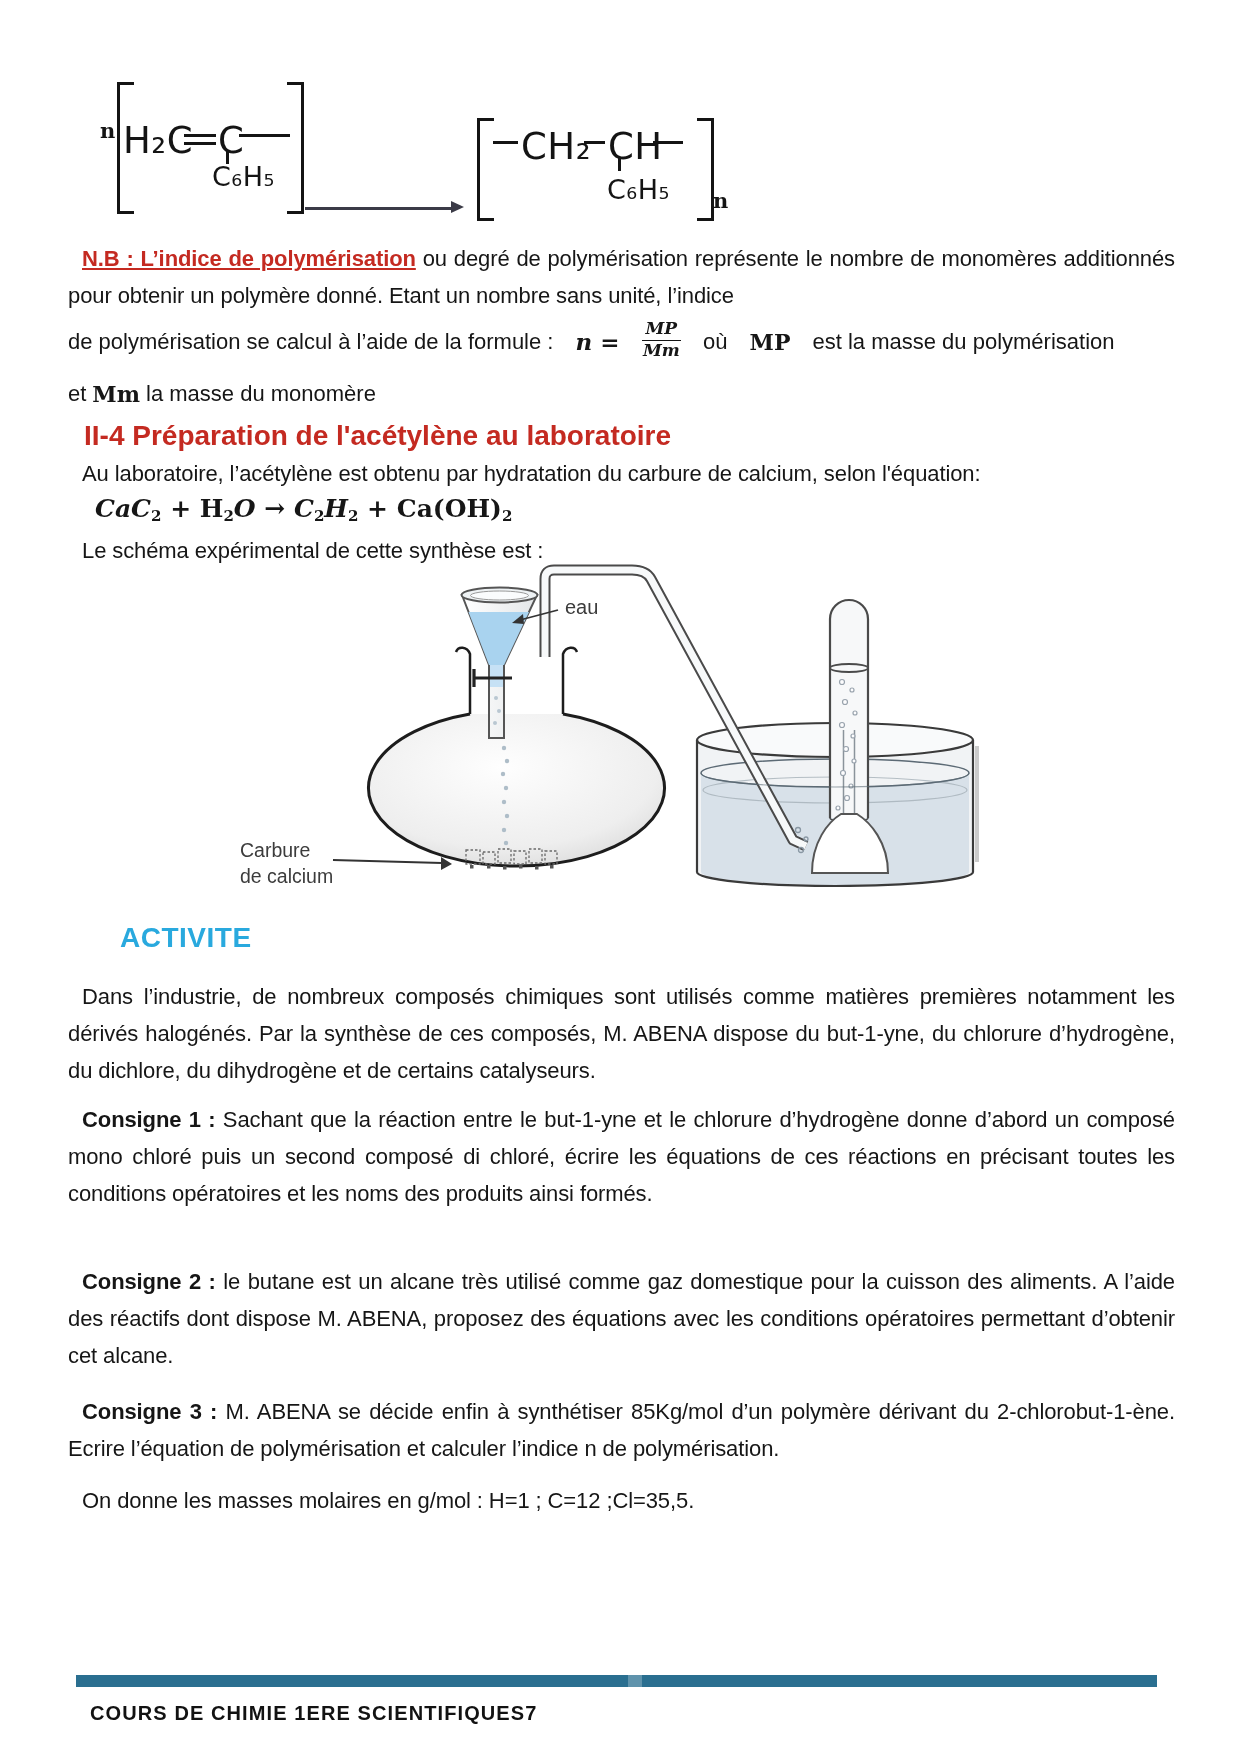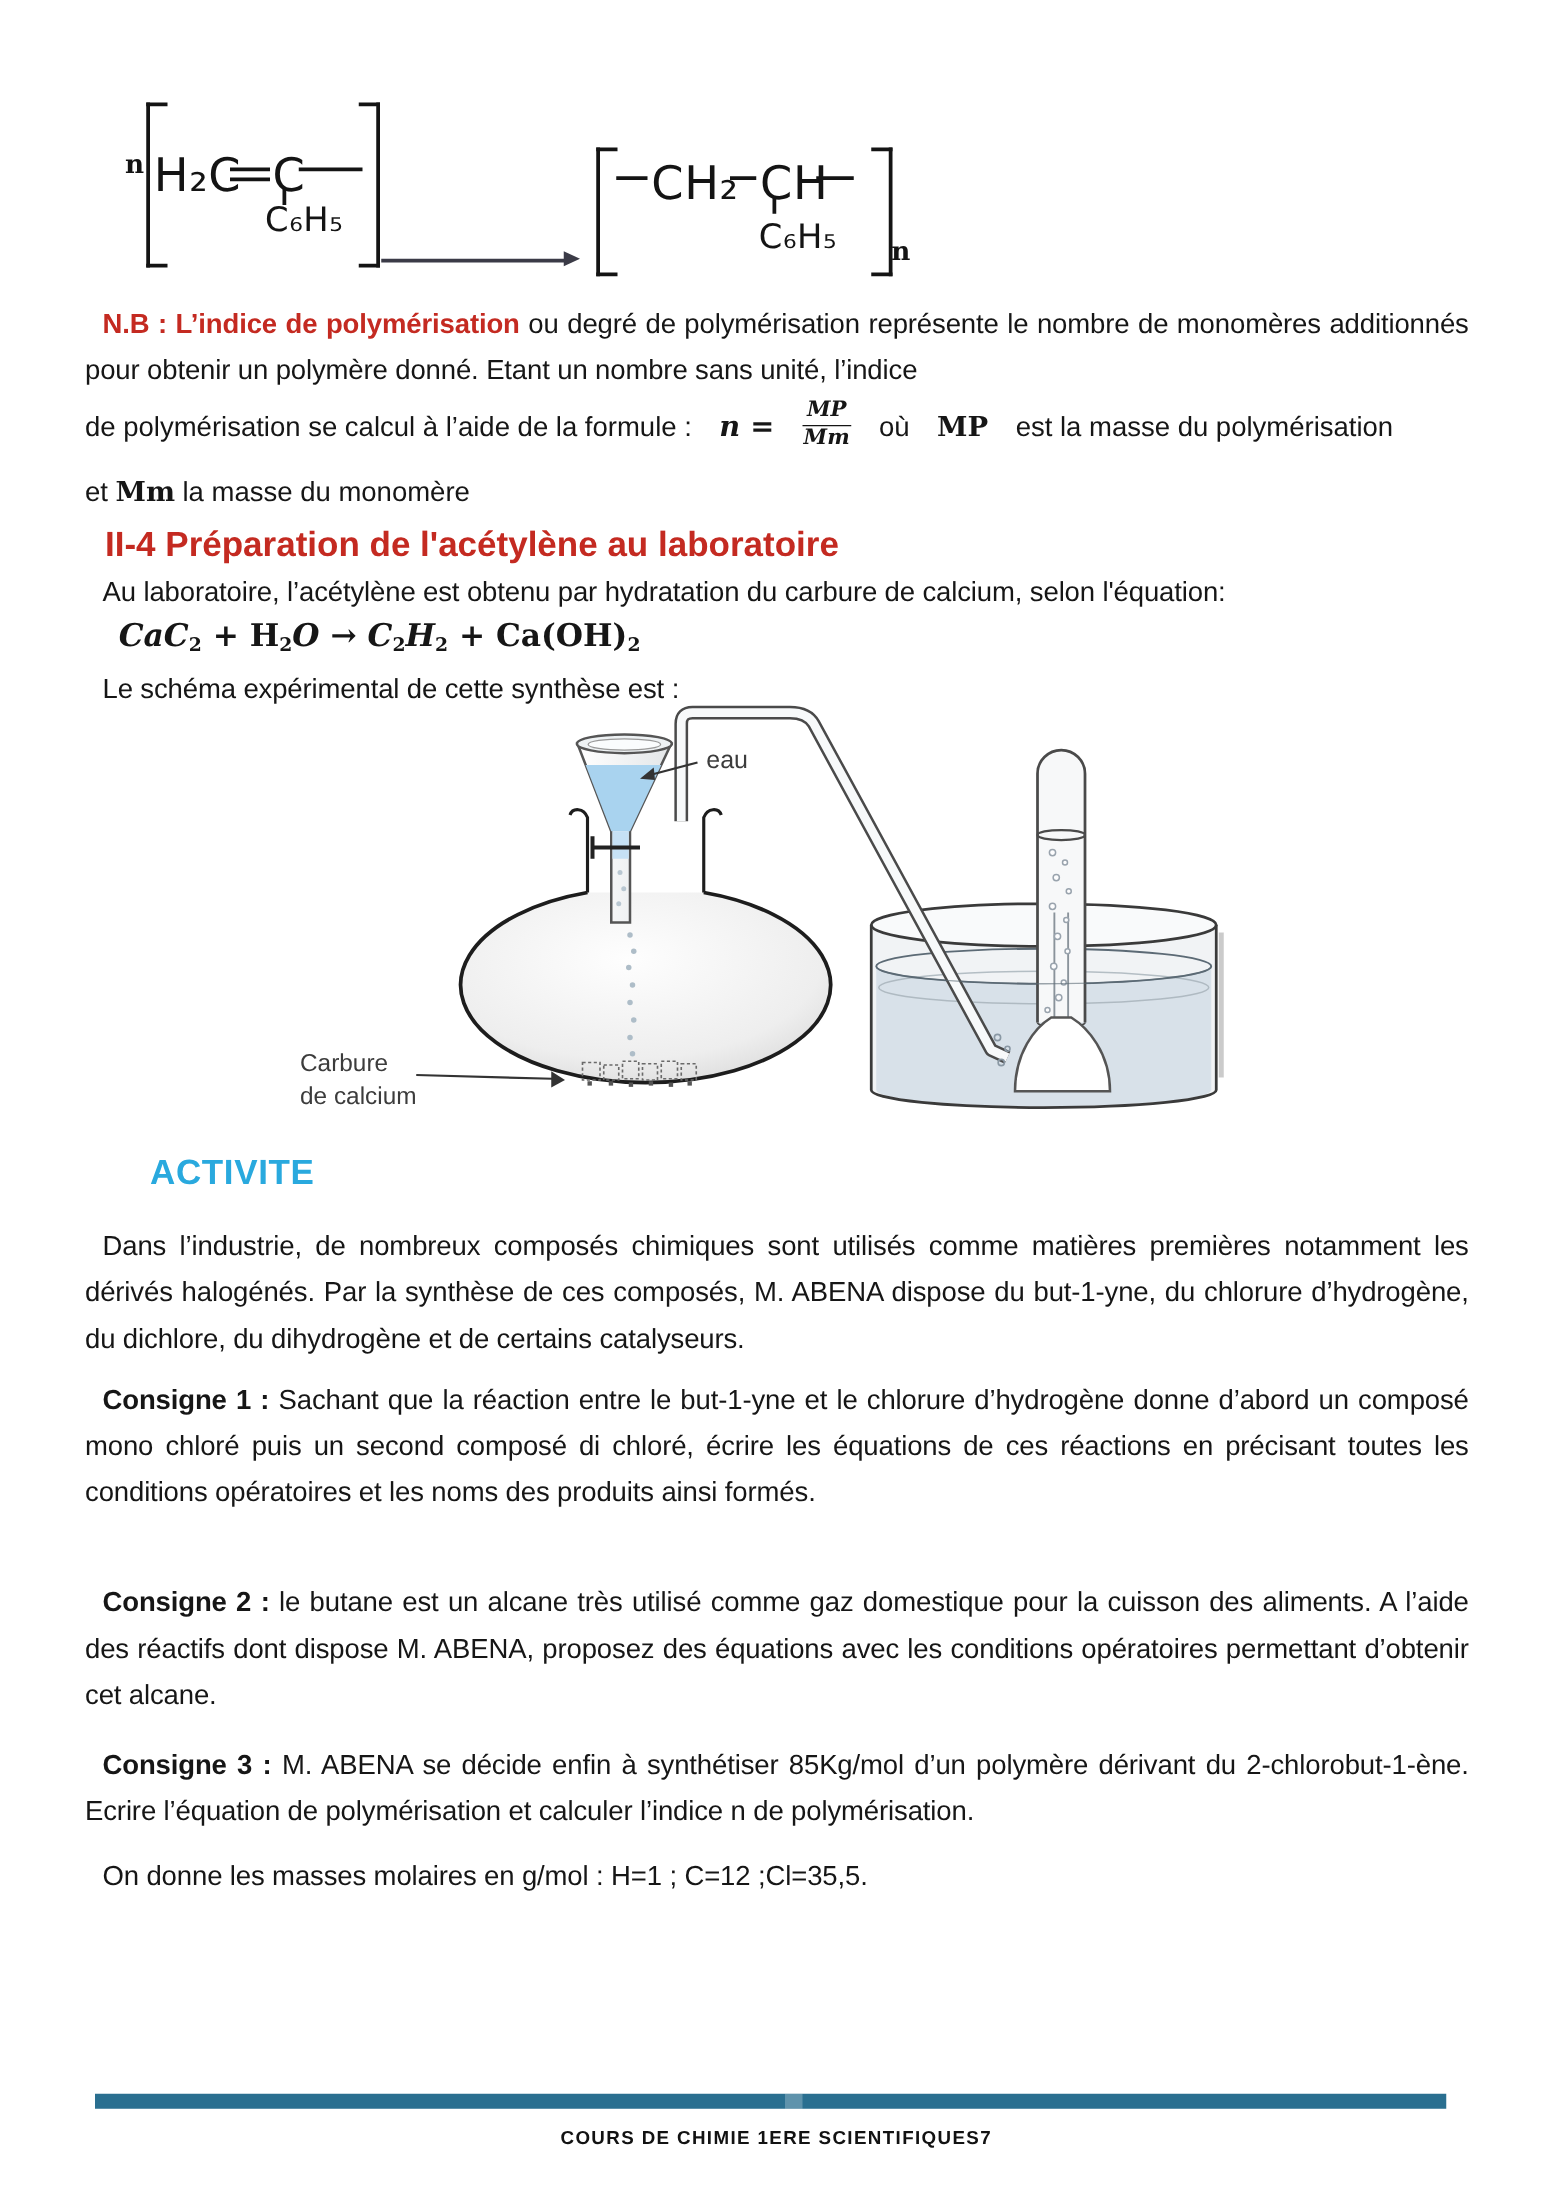--- a/index.html
+++ b/index.html
@@ -11,21 +11,21 @@
   }
   html,body{margin:0;padding:0;background:#ffffff;}
   .page{position:relative;width:1241px;height:1755px;background:#fff;overflow:hidden;
         font-family:"Liberation Sans",sans-serif;color:#161616;}
 
   
   .para{position:absolute;left:68px;width:1107px;font-size:22px;line-height:37px;
         text-align:justify;margin:0;letter-spacing:-0.1px;}
   .indent{text-indent:14px;}
   .bold{font-weight:bold;}
-  .red{color:var(--heading-red);}
+  .red{color:var(--heading-red);text-decoration:underline;}
   .heading{position:absolute;margin:0;font-size:28px;font-weight:bold;}
   .h-red{color:var(--heading-red);}
   .h-blue{color:var(--activite-blue);letter-spacing:.5px;}
 
   
   .scheme{position:absolute;left:0;top:65px;width:780px;height:165px;}
   .bracket{position:absolute;width:14px;border:3.5px solid #141414;}
   .bracket.bl{border-right:none;}
   .bracket.br{border-left:none;}
   .sch-text{position:absolute;font-family:"DejaVu Sans",sans-serif;font-size:37px;
@@ -57,21 +57,21 @@
 
   
   .diagram{position:absolute;left:0;top:562px;width:1241px;height:330px;}
   .svg-label{font-family:"Liberation Sans",sans-serif;fill:#3c3c3c;}
 
   
   .footer-bar{position:absolute;left:76px;top:1675px;width:1081px;height:12px;
               background:var(--footer-bar);}
   .bar-notch{position:absolute;left:552px;top:0;width:14px;height:12px;background:rgba(255,255,255,.25);}
   .footer-row{position:absolute;left:90px;top:1702px;width:1062px;display:flex;
-              justify-content:center;font-weight:bold;font-size:15px;
+              justify-content:flex-start;font-weight:bold;font-size:20px;
               letter-spacing:1.1px;color:#121212;}
 </style>
 </head>
 <body>
 
 <div class="page">
 
   <div class="scheme">
     <span class="sch-n" style="left:100px;top:53px;">n</span>
     <div class="bracket bl" style="left:117px;top:17px;height:126px;"></div>

